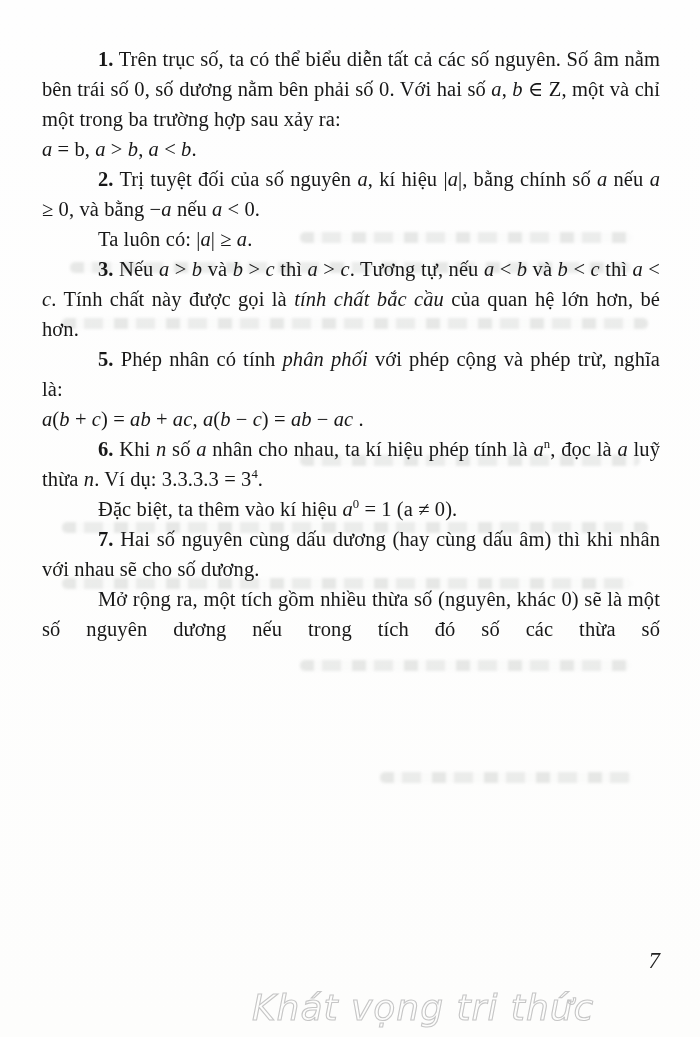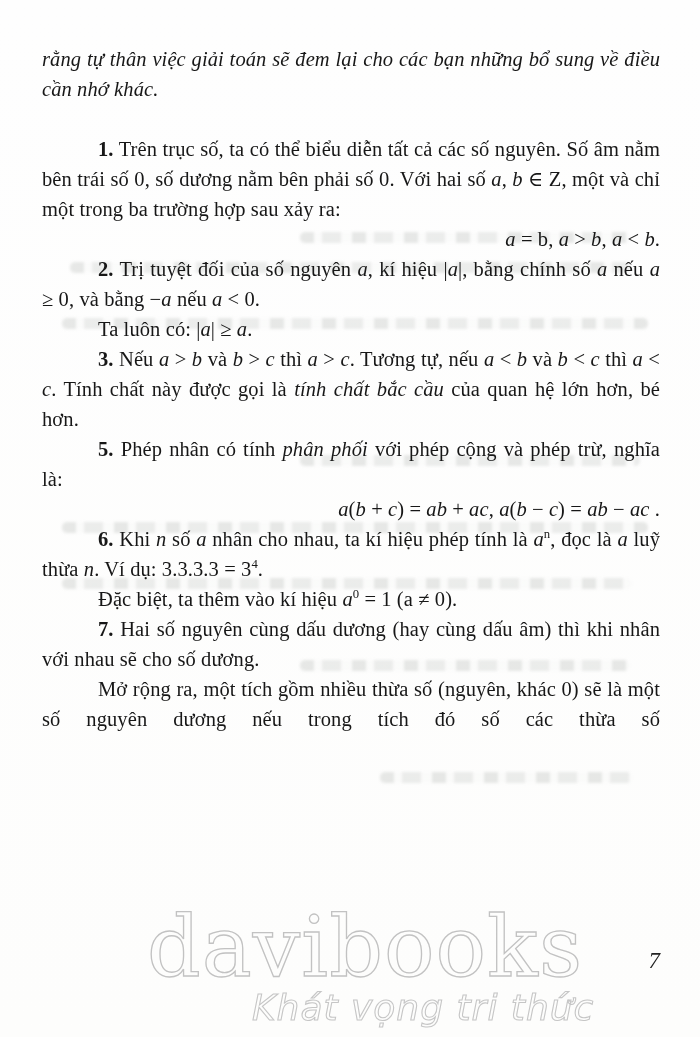--- a/index.html
+++ b/index.html
@@ -23,21 +23,21 @@
   p.blk {
     margin: 0;
     font-size: 20.5px;
     line-height: 30px;
     text-align: justify;
     color: #171717;
     letter-spacing: 0.1px;
   }
   p.lead { font-style: italic; margin-bottom: 30px; }
   p.item, p.sub { text-indent: 56px; }
-  p.center { text-align: right; text-indent: 0; }
+  p.center { text-align: left; text-indent: 0; }
   p.open { text-align-last: justify; }
   .i { font-style: italic; }
   .b { font-weight: bold; }
   .sup { font-size: 0.62em; vertical-align: super; line-height: 0; }
 
   
   .ghost {
     position: absolute;
     height: 11px;
     background: repeating-linear-gradient(90deg,
@@ -87,32 +87,30 @@
   <div class="ghost" style="left:300px; top:232px; width:332px;"></div>
   <div class="ghost" style="left:70px;  top:262px; width:560px;"></div>
   <div class="ghost" style="left:62px;  top:318px; width:586px;"></div>
   <div class="ghost" style="left:300px; top:455px; width:340px;"></div>
   <div class="ghost" style="left:62px;  top:522px; width:586px;"></div>
   <div class="ghost" style="left:62px;  top:578px; width:570px;"></div>
   <div class="ghost" style="left:300px; top:660px; width:330px;"></div>
   <div class="ghost" style="left:380px; top:772px; width:252px;"></div>
 
   <div class="text-col">
-      <p class="blk lead"><span class="i">rằng tự  thân việc giải toán sẽ đem lại cho các bạn những bổ sung về điều cần nhớ khác.</span></p>
       <p class="blk item"><span class="b">1.</span><span> Trên trục số, ta có thể biểu diễn tất cả các số nguyên. Số âm nằm bên trái số 0, số dương nằm bên phải số 0. Với hai số </span><span class="i">a</span><span>, </span><span class="i">b</span><span> ∈ Z, một và chỉ một trong ba trường hợp sau xảy ra:</span></p>
       <p class="blk center"><span class="i">a</span><span> = b, </span><span class="i">a</span><span> &gt; </span><span class="i">b</span><span>, </span><span class="i">a</span><span> &lt; </span><span class="i">b</span><span>.</span></p>
       <p class="blk item"><span class="b">2.</span><span> Trị tuyệt đối của số nguyên </span><span class="i">a</span><span>, kí hiệu |</span><span class="i">a</span><span>|, bằng chính số </span><span class="i">a</span><span> nếu </span><span class="i">a</span><span> ≥ 0, và bằng −</span><span class="i">a</span><span> nếu </span><span class="i">a</span><span> &lt; 0.</span></p>
       <p class="blk sub"><span>Ta luôn có: |</span><span class="i">a</span><span>| ≥ </span><span class="i">a</span><span>.</span></p>
       <p class="blk item"><span class="b">3.</span><span> Nếu </span><span class="i">a</span><span> &gt; </span><span class="i">b</span><span> và </span><span class="i">b</span><span> &gt; </span><span class="i">c</span><span> thì </span><span class="i">a</span><span> &gt; </span><span class="i">c</span><span>. Tương tự, nếu </span><span class="i">a</span><span> &lt; </span><span class="i">b</span><span> và </span><span class="i">b</span><span> &lt; </span><span class="i">c</span><span> thì </span><span class="i">a</span><span> &lt; </span><span class="i">c</span><span>. Tính chất này được gọi là </span><span class="i">tính chất bắc cầu</span><span> của quan hệ lớn hơn, bé hơn.</span></p>
       <p class="blk item"><span class="b">5.</span><span> Phép nhân có tính </span><span class="i">phân phối</span><span> với phép cộng và phép trừ, nghĩa là:</span></p>
       <p class="blk center"><span class="i">a</span><span>(</span><span class="i">b</span><span> + </span><span class="i">c</span><span>) = </span><span class="i">ab</span><span> + </span><span class="i">ac</span><span>,  </span><span class="i">a</span><span>(</span><span class="i">b</span><span> − </span><span class="i">c</span><span>) = </span><span class="i">ab</span><span> − </span><span class="i">ac</span><span> .</span></p>
       <p class="blk item"><span class="b">6.</span><span> Khi </span><span class="i">n</span><span> số </span><span class="i">a</span><span> nhân cho nhau, ta kí hiệu phép tính là </span><span class="i">a</span><span class="sup">n</span><span>, đọc là </span><span class="i">a</span><span> luỹ thừa </span><span class="i">n</span><span>. Ví dụ: 3.3.3.3 = 3</span><span class="sup">4</span><span>.</span></p>
       <p class="blk sub"><span>Đặc biệt, ta thêm vào kí hiệu </span><span class="i">a</span><span class="sup">0</span><span> = 1 (a ≠ 0).</span></p>
       <p class="blk item"><span class="b">7.</span><span> Hai số nguyên cùng dấu dương (hay cùng dấu âm) thì khi nhân với nhau sẽ cho số dương.</span></p>
       <p class="blk sub open"><span>Mở rộng ra, một tích gồm nhiều thừa số (nguyên, khác 0) sẽ là một số nguyên dương nếu trong tích đó số các thừa số</span></p>
     </div>
 
-  <div class="watermark-brand">davibooks</div>
   <div class="watermark-slogan">Khát vọng tri thức</div>
 
   <div class="page-number">7</div>
 
 </div>
 
 </body></html>

